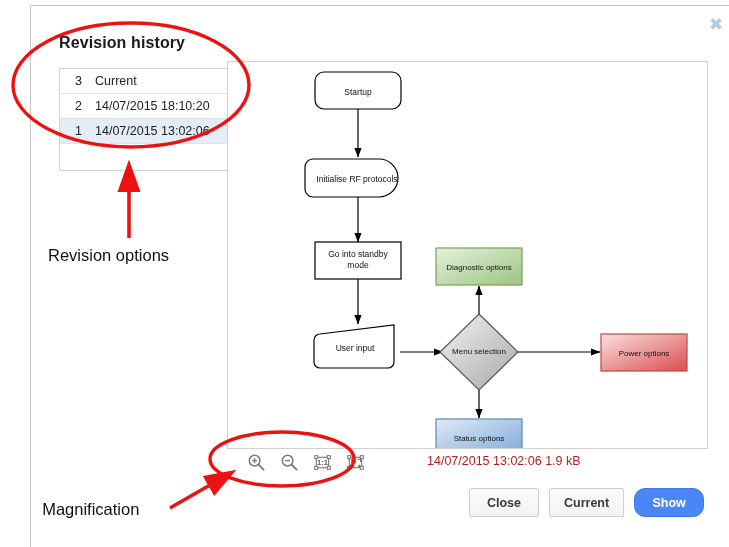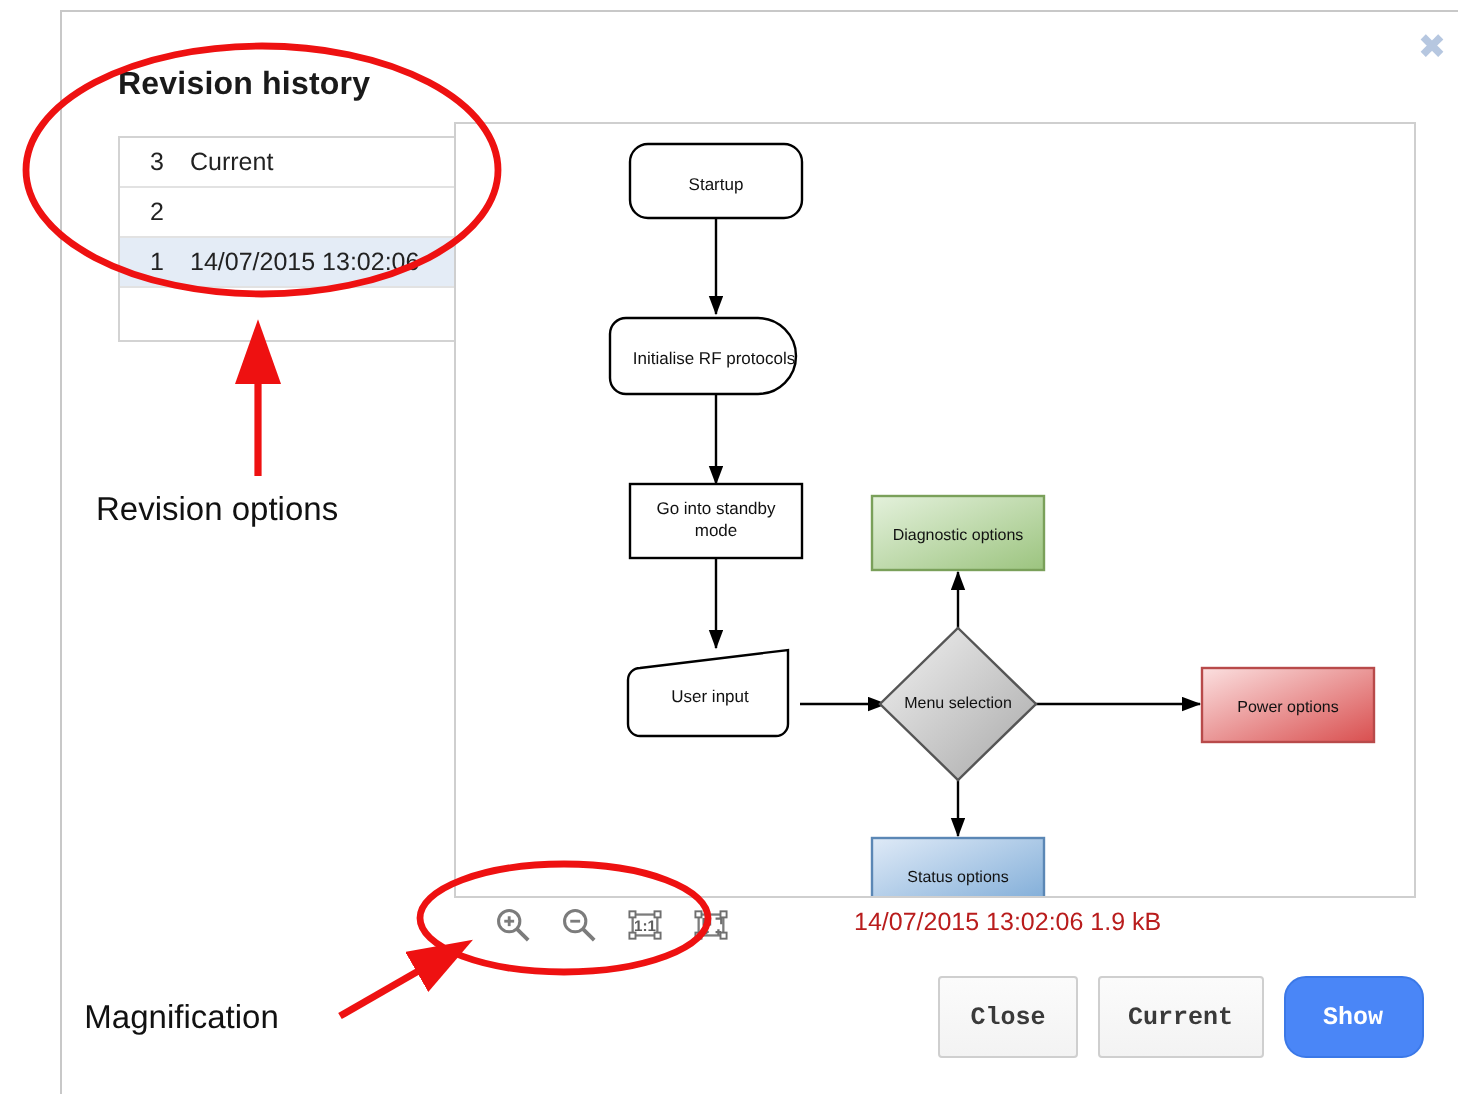--- a/index.html
+++ b/index.html
@@ -49,26 +49,26 @@
     position:absolute;left:216px;top:447px;display:flex;gap:14px;align-items:center;
   }
   .magbtn{width:19px;height:19px;cursor:pointer;display:block;}
   
   #status{
     position:absolute;left:396px;top:448px;width:281px;text-align:left;
     font-size:12.5px;color:#b91c1c;
   }
   #btnrow{position:absolute;left:438px;top:482px;display:flex;gap:10px;}
   .btn{
-    height:41px;min-width:70px;padding:0 14px;box-sizing:border-box;
+    height:29px;min-width:70px;padding:0 14px;box-sizing:border-box;
     font-size:12.5px;font-weight:bold;color:#3a3a3a;
     background:linear-gradient(#fbfbfb,#f3f3f3);
     border:1px solid #cfcfcf;border-radius:2px;cursor:pointer;
     display:flex;align-items:center;justify-content:center;
-    font-family:Liberation Mono, monospace;
+    font-family:Liberation Sans, sans-serif;
   }
   .btn.primary{background:#4a86f7;border-color:#3b78e7;color:#ffffff;border-radius:11px;}
   
   #annots{position:absolute;left:0;top:0;width:729px;height:547px;pointer-events:none;}
   .annot-text{
     position:absolute;font-size:16.5px;color:#111;font-weight:400;line-height:25px;
     white-space:pre;
   }
   #annot-rev-details{left:48px;top:243px;}
   #annot-mag{left:33px;top:472px;}
@@ -82,20 +82,21 @@
 
   <div id="rev-title">Revision history</div>
 
   <div id="rev-table">
     <div class="rev-row">
       <span class="rev-num">3</span>
       <span class="rev-label">Current</span>
     </div>
     <div class="rev-row">
       <span class="rev-num">2</span>
+      <span class="rev-label">14/07/2015 18:10:20</span>
     </div>
     <div class="rev-row selected">
       <span class="rev-num">1</span>
       <span class="rev-label">14/07/2015 13:02:06</span>
     </div>
     <div class="rev-spacer"></div>
   </div>
 
   <div id="preview">
     <svg width="479" height="386" viewBox="0 0 479 386" xmlns="http://www.w3.org/2000/svg">

